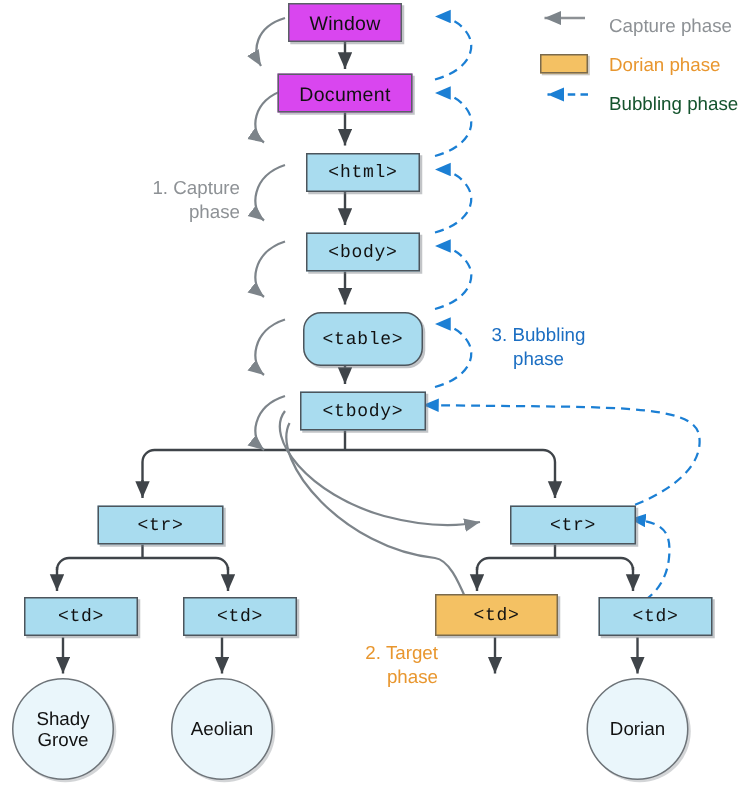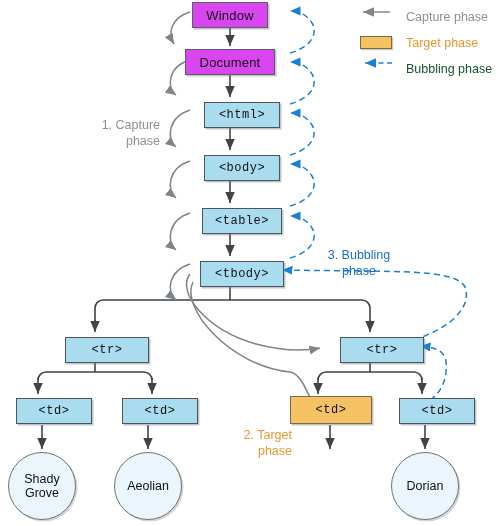--- a/index.html
+++ b/index.html
@@ -53,21 +53,21 @@
 
   
   .anno{
     position:absolute;
     font-size:12.5px;
     line-height:1.25;
     text-align:right;
     white-space:pre-line;
   }
   .anno.capture{color:#8d9195;}
-  .anno.bubbling{color:#1b6ec2;margin-top:32px;}
+  .anno.bubbling{color:#1b6ec2;}
   .anno.targetph{color:#e8962e;}
 
   
   #legend{position:absolute;left:352px;top:4px;width:146px;}
   .lg-row{display:flex;align-items:center;height:26px;}
   .lg-key{width:48px;flex:0 0 48px;position:relative;height:14px;}
   .lg-txt{font-size:12.5px;padding-left:6px;}
   .lg-capture .lg-txt{color:#8d9195;}
   .lg-target .lg-txt{color:#e8962e;}
   .lg-bubble .lg-txt{color:#14532d;}
@@ -170,21 +170,21 @@
   </svg>
 
   <div class="node plain" style="left:192px;top:2px;width:76px;height:26px;">Window</div>
 
   <div class="node plain" style="left:185px;top:49px;width:90px;height:26px;">Document</div>
 
   <div class="node tag" style="left:192px;top:102px;width:76px;height:26px;">&lt;html&gt;</div>
 
   <div class="node tag" style="left:192px;top:155px;width:76px;height:26px;">&lt;body&gt;</div>
 
-  <div class="node tag" style="left:190px;top:208px;width:80px;height:26px;">&lt;table&gt;</div>
+  <div class="node tag" style="left:190px;top:208px;width:80px;height:36px;border-radius:12px;">&lt;table&gt;</div>
 
   <div class="node tag" style="left:188px;top:261px;width:84px;height:26px;">&lt;tbody&gt;</div>
 
   <div class="node tag" style="left:53px;top:337px;width:84px;height:26px;">&lt;tr&gt;</div>
 
   <div class="node tag" style="left:328px;top:337px;width:84px;height:26px;">&lt;tr&gt;</div>
 
   <div class="node tag" style="left:4px;top:398px;width:76px;height:26px;">&lt;td&gt;</div>
 
   <div class="node tag" style="left:110px;top:398px;width:76px;height:26px;">&lt;td&gt;</div>
@@ -212,21 +212,21 @@
 
   <div id="legend">
     <div class="lg-row lg-capture">
       <div class="lg-key"></div>
       <div class="lg-txt">Capture phase</div>
     </div>
     <div class="lg-row lg-target">
       <div class="lg-key">
         <div class="swatch"></div>
       </div>
-      <div class="lg-txt">Target phase</div>
+      <div class="lg-txt">Dorian phase</div>
     </div>
     <div class="lg-row lg-bubble">
       <div class="lg-key"></div>
       <div class="lg-txt">Bubbling phase</div>
     </div>
   </div>
 
 </div>
 
 </body></html>

